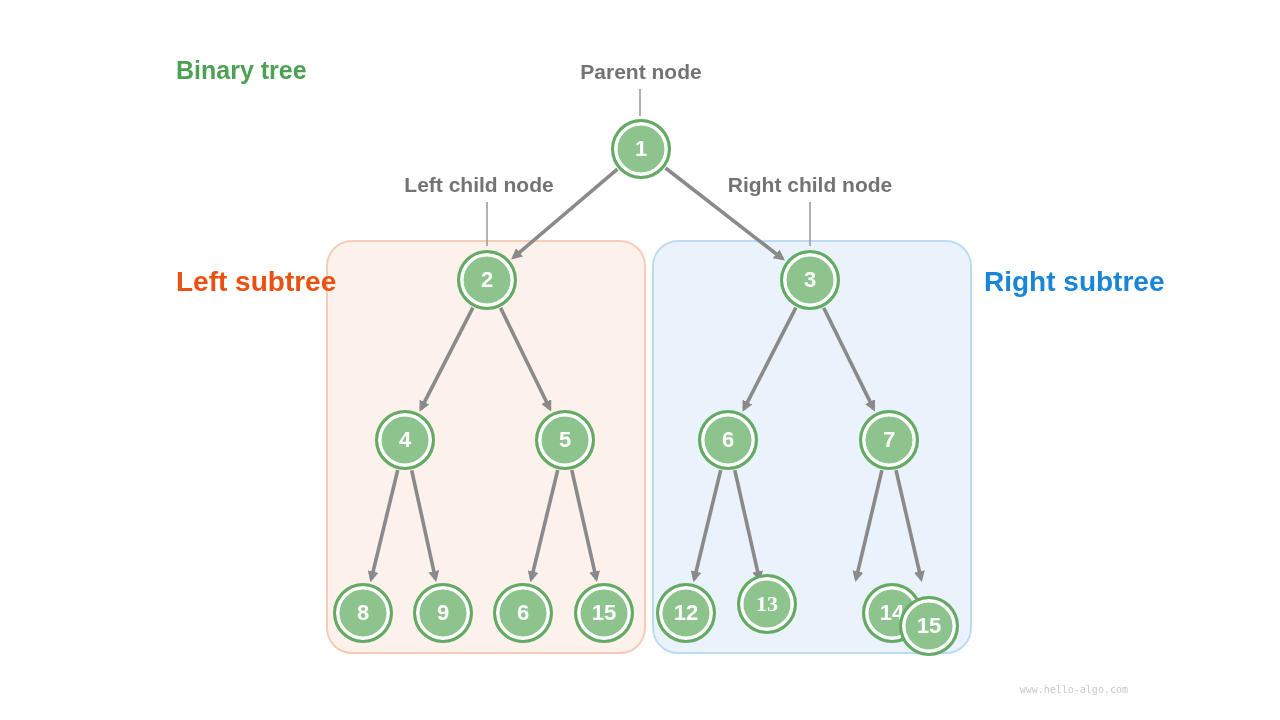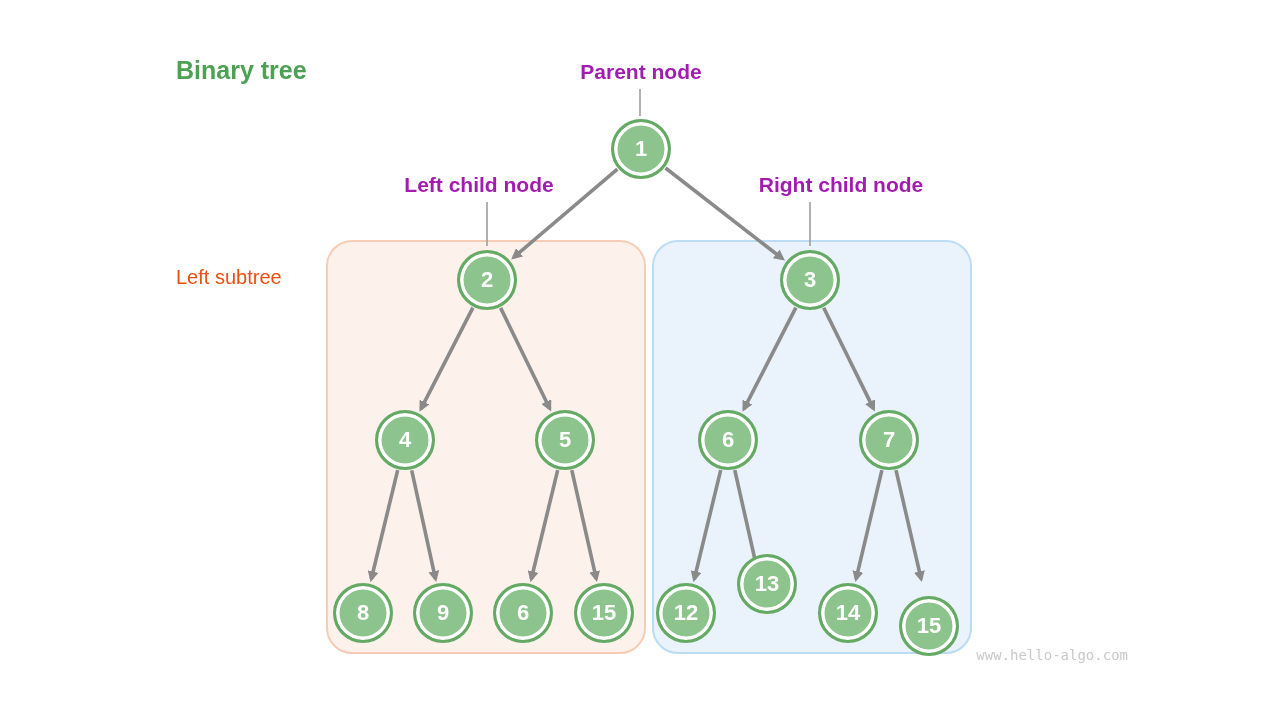--- a/index.html
+++ b/index.html
@@ -5,61 +5,62 @@
   html,body{margin:0;padding:0;background:#fff;}
   .canvas{
     position:relative;width:1172px;height:720px;background:#ffffff;overflow:hidden;
     font-family:"Liberation Sans","DejaVu Sans",sans-serif;
   }
   .abs{position:absolute;}
   .title{
     left:176px;top:56px;font-size:25px;font-weight:700;color:#4CA154;letter-spacing:0;
   }
   .callout{
-    font-size:21px;font-weight:700;color:#a21caf;transform:translateX(-50%);white-space:nowrap;
+    font-size:21px;font-weight:700;color:#737373;transform:translateX(-50%);white-space:nowrap;
   }
   .callout.parent{left:641px;top:60px;}
   .callout.leftchild{left:479px;top:173px;}
-  .callout.rightchild{left:810px;top:173px;margin-left:31px;}
-  .subtree-label{font-size:20px;font-weight:400;white-space:nowrap;}
+  .callout.rightchild{left:810px;top:173px;}
+  .subtree-label{font-size:28px;font-weight:700;white-space:nowrap;}
   .subtree-label.left{left:176px;top:266px;color:#EA500F;}
   .subtree-label.right{left:984px;top:266px;color:#1985D7;}
   .box{
     box-sizing:border-box;width:320px;height:414px;top:240px;border-radius:26px;
   }
   .box.leftbox{left:326px;background:#FDF1EB;border:2px solid #F6CCB6;}
   .box.rightbox{left:652px;background:#EAF3FB;border:2px solid #BCDCF3;}
   #edge-layer{left:0;top:0;pointer-events:none;}
   .node{
     position:absolute;box-sizing:border-box;width:60px;height:60px;border-radius:50%;
     background:#8DC38D;border:3px solid #64AA64;box-shadow:inset 0 0 0 3.5px #ffffff;
     color:#ffffff;font-weight:700;font-size:22px;
     display:flex;align-items:center;justify-content:center;
     transform:translate(-50%,-50%);
   }
   .watermark{
-    right:44px;top:647px;font-family:"DejaVu Sans Mono",monospace;
-    font-size:14px;color:#C9C9C9;
+    right:44px;top:684px;font-family:"DejaVu Sans Mono",monospace;
+    font-size:10px;color:#C9C9C9;
   }
 </style>
 </head>
 <body>
 
 <div class="canvas">
 
   <div class="abs box leftbox"></div>
   <div class="abs box rightbox"></div>
 
   <div class="abs title">Binary tree</div>
 
   <div class="abs callout parent">Parent node</div>
   <div class="abs callout leftchild">Left child node</div>
   <div class="abs callout rightchild">Right child node</div>
 
   <div class="abs subtree-label left">Left subtree</div>
+  <div class="abs subtree-label right">Right subtree</div>
 
   <svg id="edge-layer" class="abs" width="1280" height="720" viewBox="0 0 1280 720">
     <defs>
       <marker id="arrowhead" viewBox="0 0 10 10" refX="7" refY="5" markerWidth="11" markerHeight="11" markerUnits="userSpaceOnUse" orient="auto">
         <path d="M0,0 L10,5 L0,10 z" fill="#8A8A8A"></path>
       </marker>
     </defs>
     <g id="leader-lines">
         <line x1="640" y1="89" x2="640" y2="116" stroke="#9E9E9E" stroke-width="1.6"></line>
         <line x1="487" y1="202" x2="487" y2="246" stroke="#9E9E9E" stroke-width="1.6"></line>
@@ -89,19 +90,19 @@
       <div class="node" style="left: 810px; top: 280px;">3</div>
       <div class="node" style="left: 405px; top: 440px;">4</div>
       <div class="node" style="left: 565px; top: 440px;">5</div>
       <div class="node" style="left: 728px; top: 440px;">6</div>
       <div class="node" style="left: 889px; top: 440px;">7</div>
       <div class="node" style="left: 363px; top: 613px;">8</div>
       <div class="node" style="left: 443px; top: 613px;">9</div>
       <div class="node" style="left: 523px; top: 613px;">6</div>
       <div class="node" style="left: 604px; top: 613px;">15</div>
       <div class="node" style="left: 686px; top: 613px; text-align: right;">12</div>
-      <div class="node" style="left: 767px; top: 584px;">13</div>
-      <div class="node" style="left: 848px; top: 613px;">14</div>
+      <div class="node" style="left: 767px; top: 604px; font-family: Liberation Serif, serif;">13</div>
+      <div class="node" style="left: 892px; top: 613px;">14</div>
       <div class="node" style="left: 929px; top: 626px;">15</div>
     </div>
 
   <div class="abs watermark">www.hello-algo.com</div>
 </div>
 
 </body></html>

